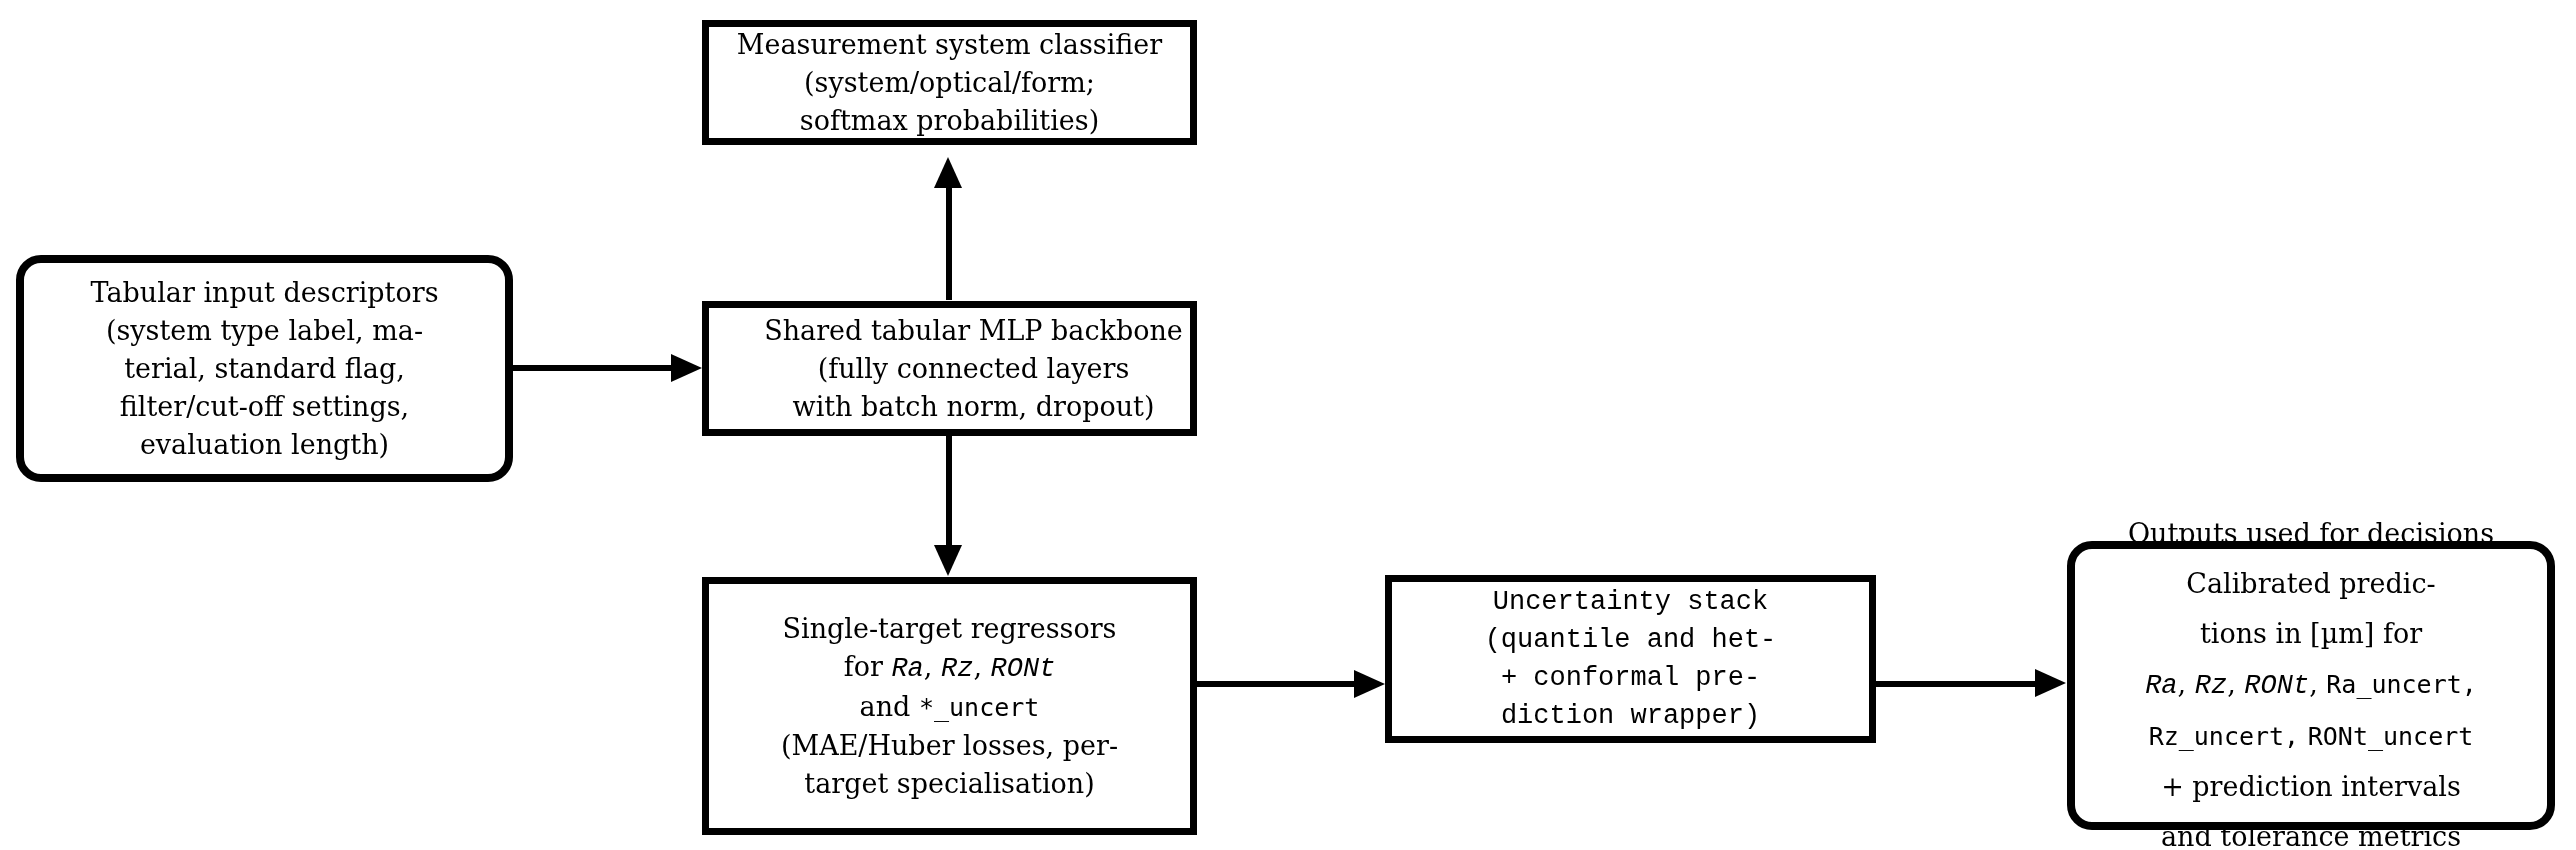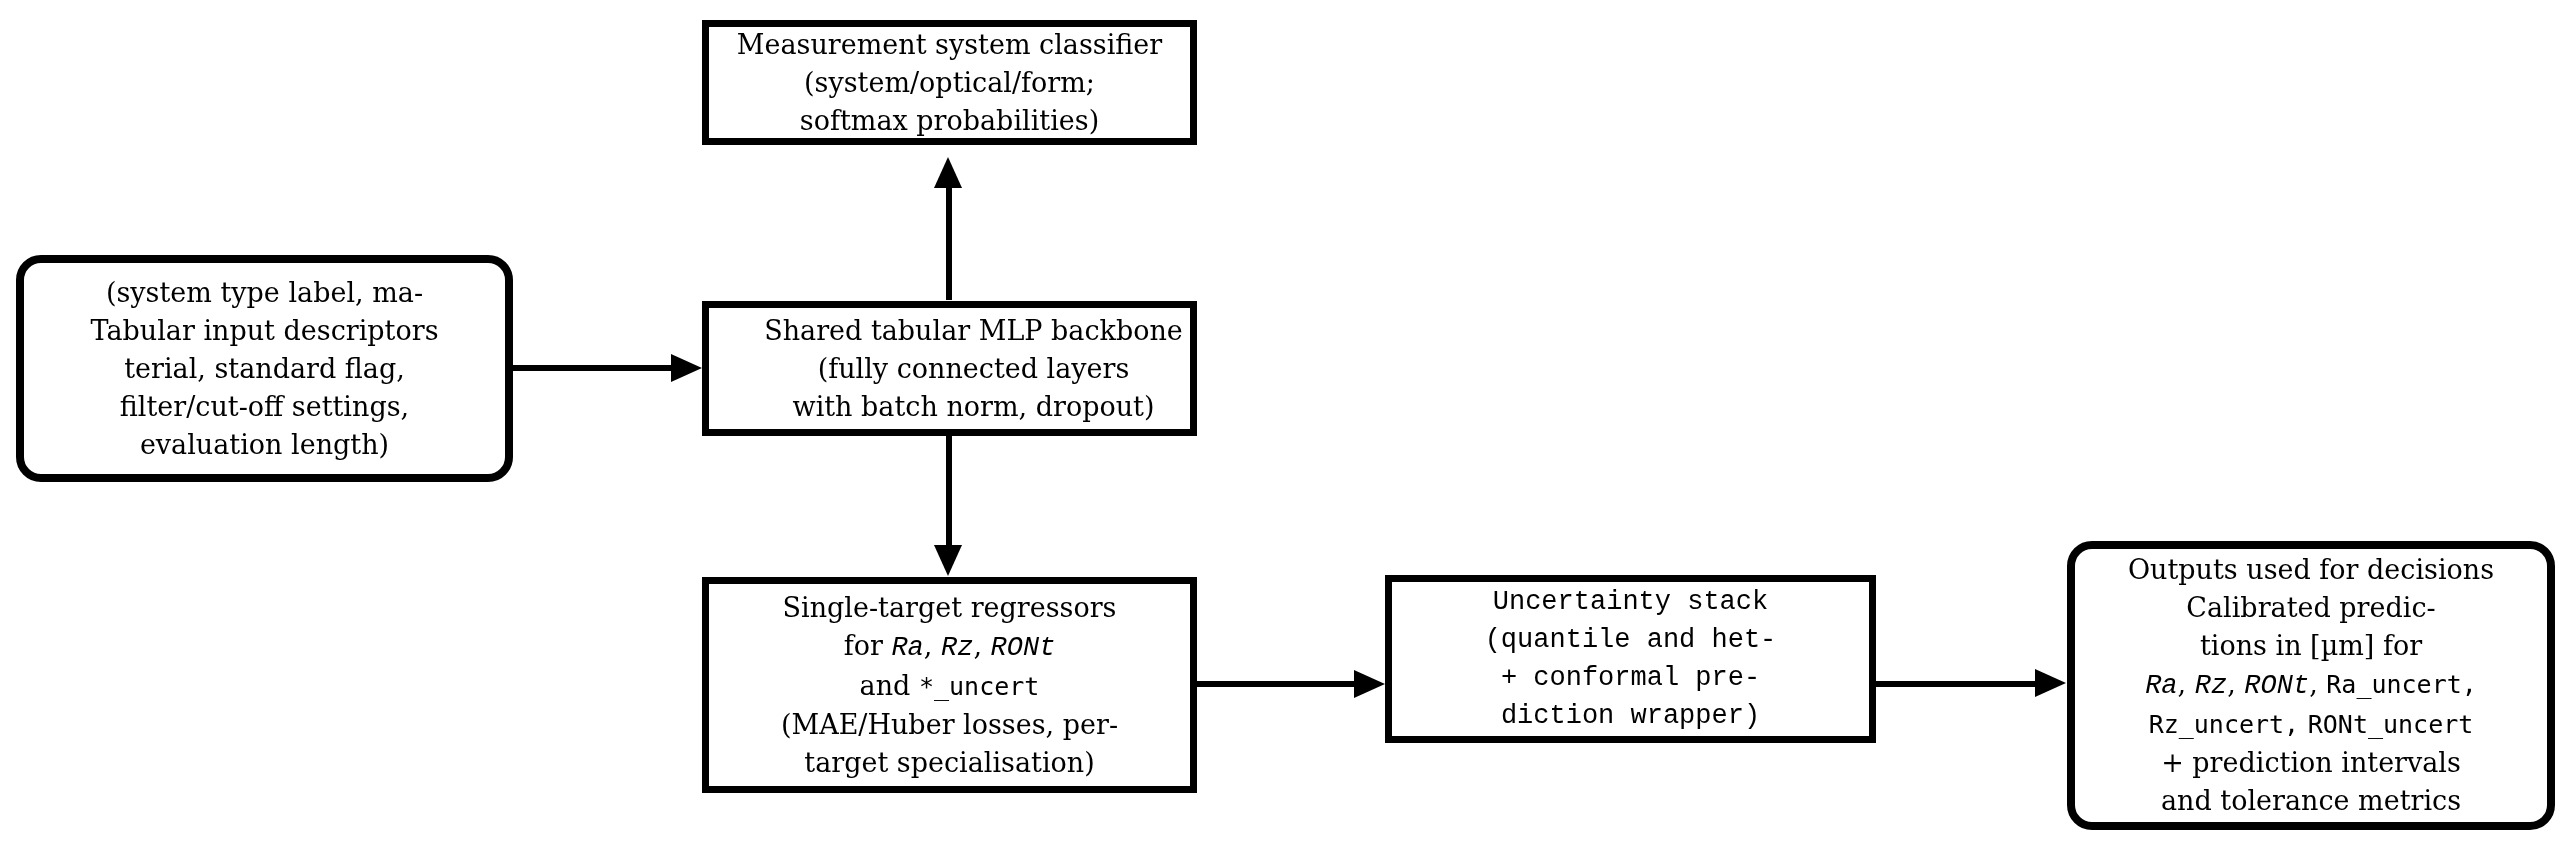--- a/index.html
+++ b/index.html
@@ -66,32 +66,32 @@
   }
   .head-down {
     border-left: 14.4px solid transparent;
     border-right: 14.4px solid transparent;
     border-top: 31px solid #000000;
   }
   
   #box-0 { left: 16px;   top: 255px; width: 497px; height: 227px; }
   #box-1 { left: 702px; top: 20px;  width: 495px; height: 125px; }
   #box-2 { left: 702px; top: 301px; width: 495px; height: 135px; padding-left: 48px; }
-  #box-3 { left: 702px; top: 577px; width: 495px; height: 216px; }
+  #box-3 { left: 702px; top: 577px; width: 495px; height: 258px; }
   #box-4 { left: 1385px; top: 575px; width: 491px; height: 168px; font-family: Liberation Mono, monospace; }
-  #box-5 { left: 2067px; top: 541px; width: 488px; height: 289px; }
+  #box-5 { left: 2067px; top: 541px; width: 488px; height: 289px; gap: 12px; }
 </style>
 </head>
 <body>
 
 <div class="canvas">
 
   <div id="box-0" class="box rounded">
+      <div class="line"><span>Tabular input descriptors</span></div>
       <div class="line"><span>(system type label, ma-</span></div>
-      <div class="line"><span>Tabular input descriptors</span></div>
       <div class="line"><span>terial, standard flag,</span></div>
       <div class="line"><span>filter/cut-off settings,</span></div>
       <div class="line"><span>evaluation length)</span></div>
     </div>
   <div id="box-1" class="box">
       <div class="line"><span>Measurement system classifier</span></div>
       <div class="line"><span>(system/optical/form;</span></div>
       <div class="line"><span>softmax probabilities)</span></div>
     </div>
   <div id="box-2" class="box">

